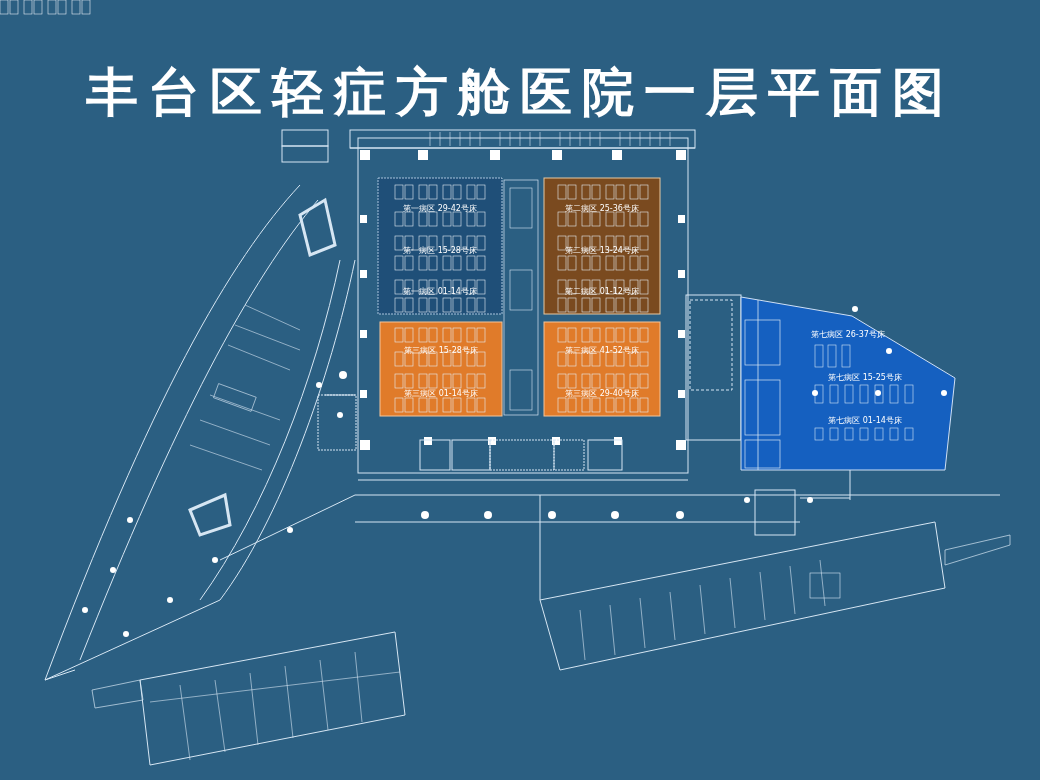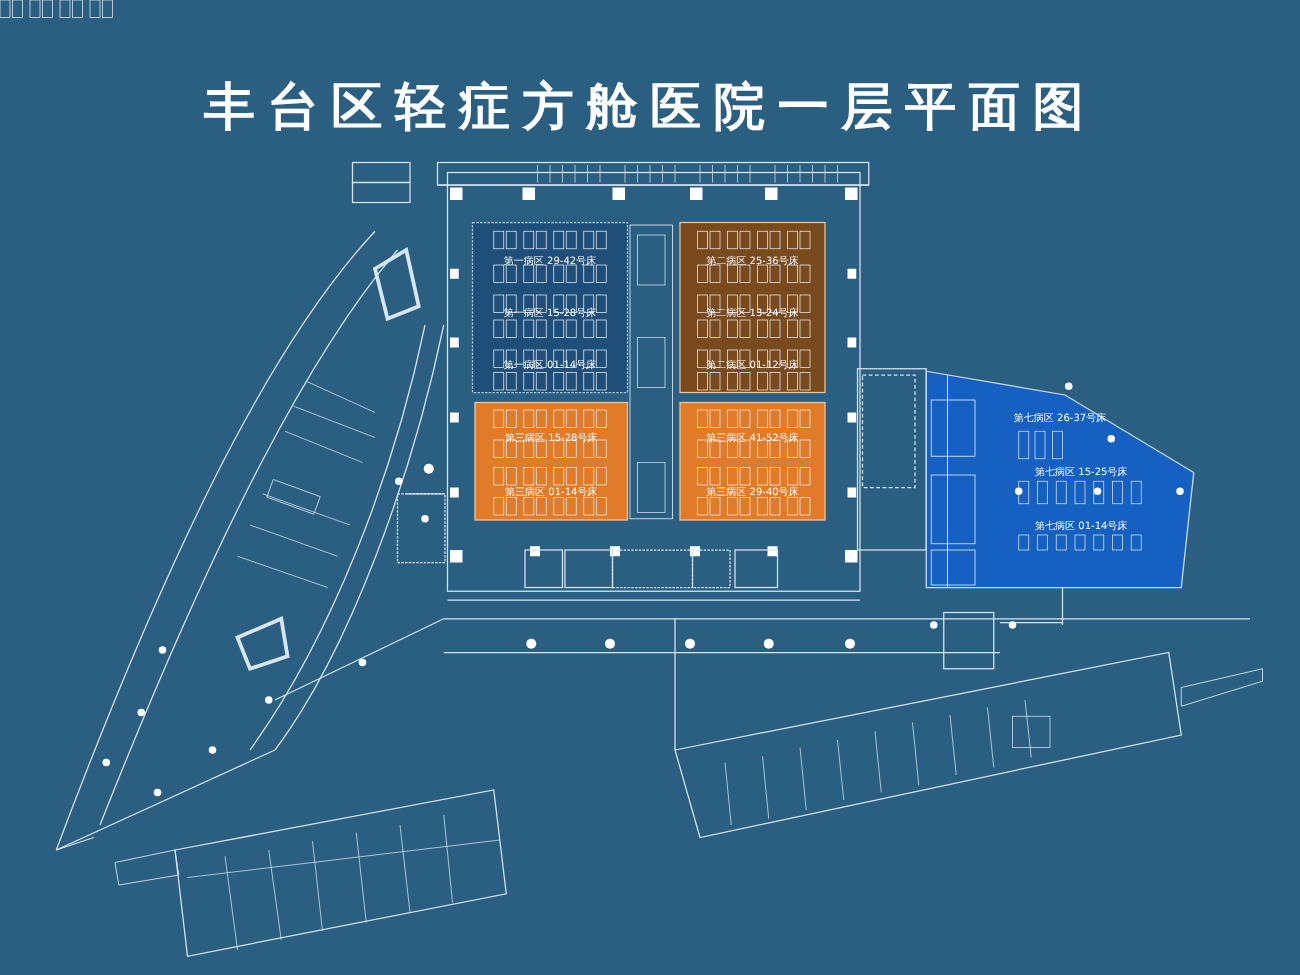--- a/index.html
+++ b/index.html
@@ -1,17 +1,17 @@
 <!DOCTYPE html>
 <html><head>
 <meta charset="utf-8">
 <style>
   html, body { margin:0; padding:0; }
   body { width:1040px; height:780px; background:#2b5f82; overflow:hidden; position:relative; font-family:"DejaVu Sans", sans-serif; }
-  #title { position:absolute; left:0; top:58px; width:1040px; text-align:center; color:#ffffff; font-size:41px; font-weight:bold; letter-spacing:10px; font-family:"DejaVu Sans", sans-serif; }
+  #title { position:absolute; left:0; top:58px; width:1040px; text-align:center; color:#ffffff; font-size:52px; font-weight:bold; letter-spacing:10px; font-family:"DejaVu Sans", sans-serif; }
   svg#plan { position:absolute; left:0; top:0; }
   .zlabel { font-family:"DejaVu Sans", sans-serif; font-size:8px; fill:#ffffff; }
 </style>
 </head>
 <body>
 
 <div id="title">丰台区轻症方舱医院一层平面图</div>
 
 <svg id="plan" width="1040" height="780" viewBox="0 0 1040 780">
   <g fill="none" stroke="#d6e6f3" stroke-width="1">

